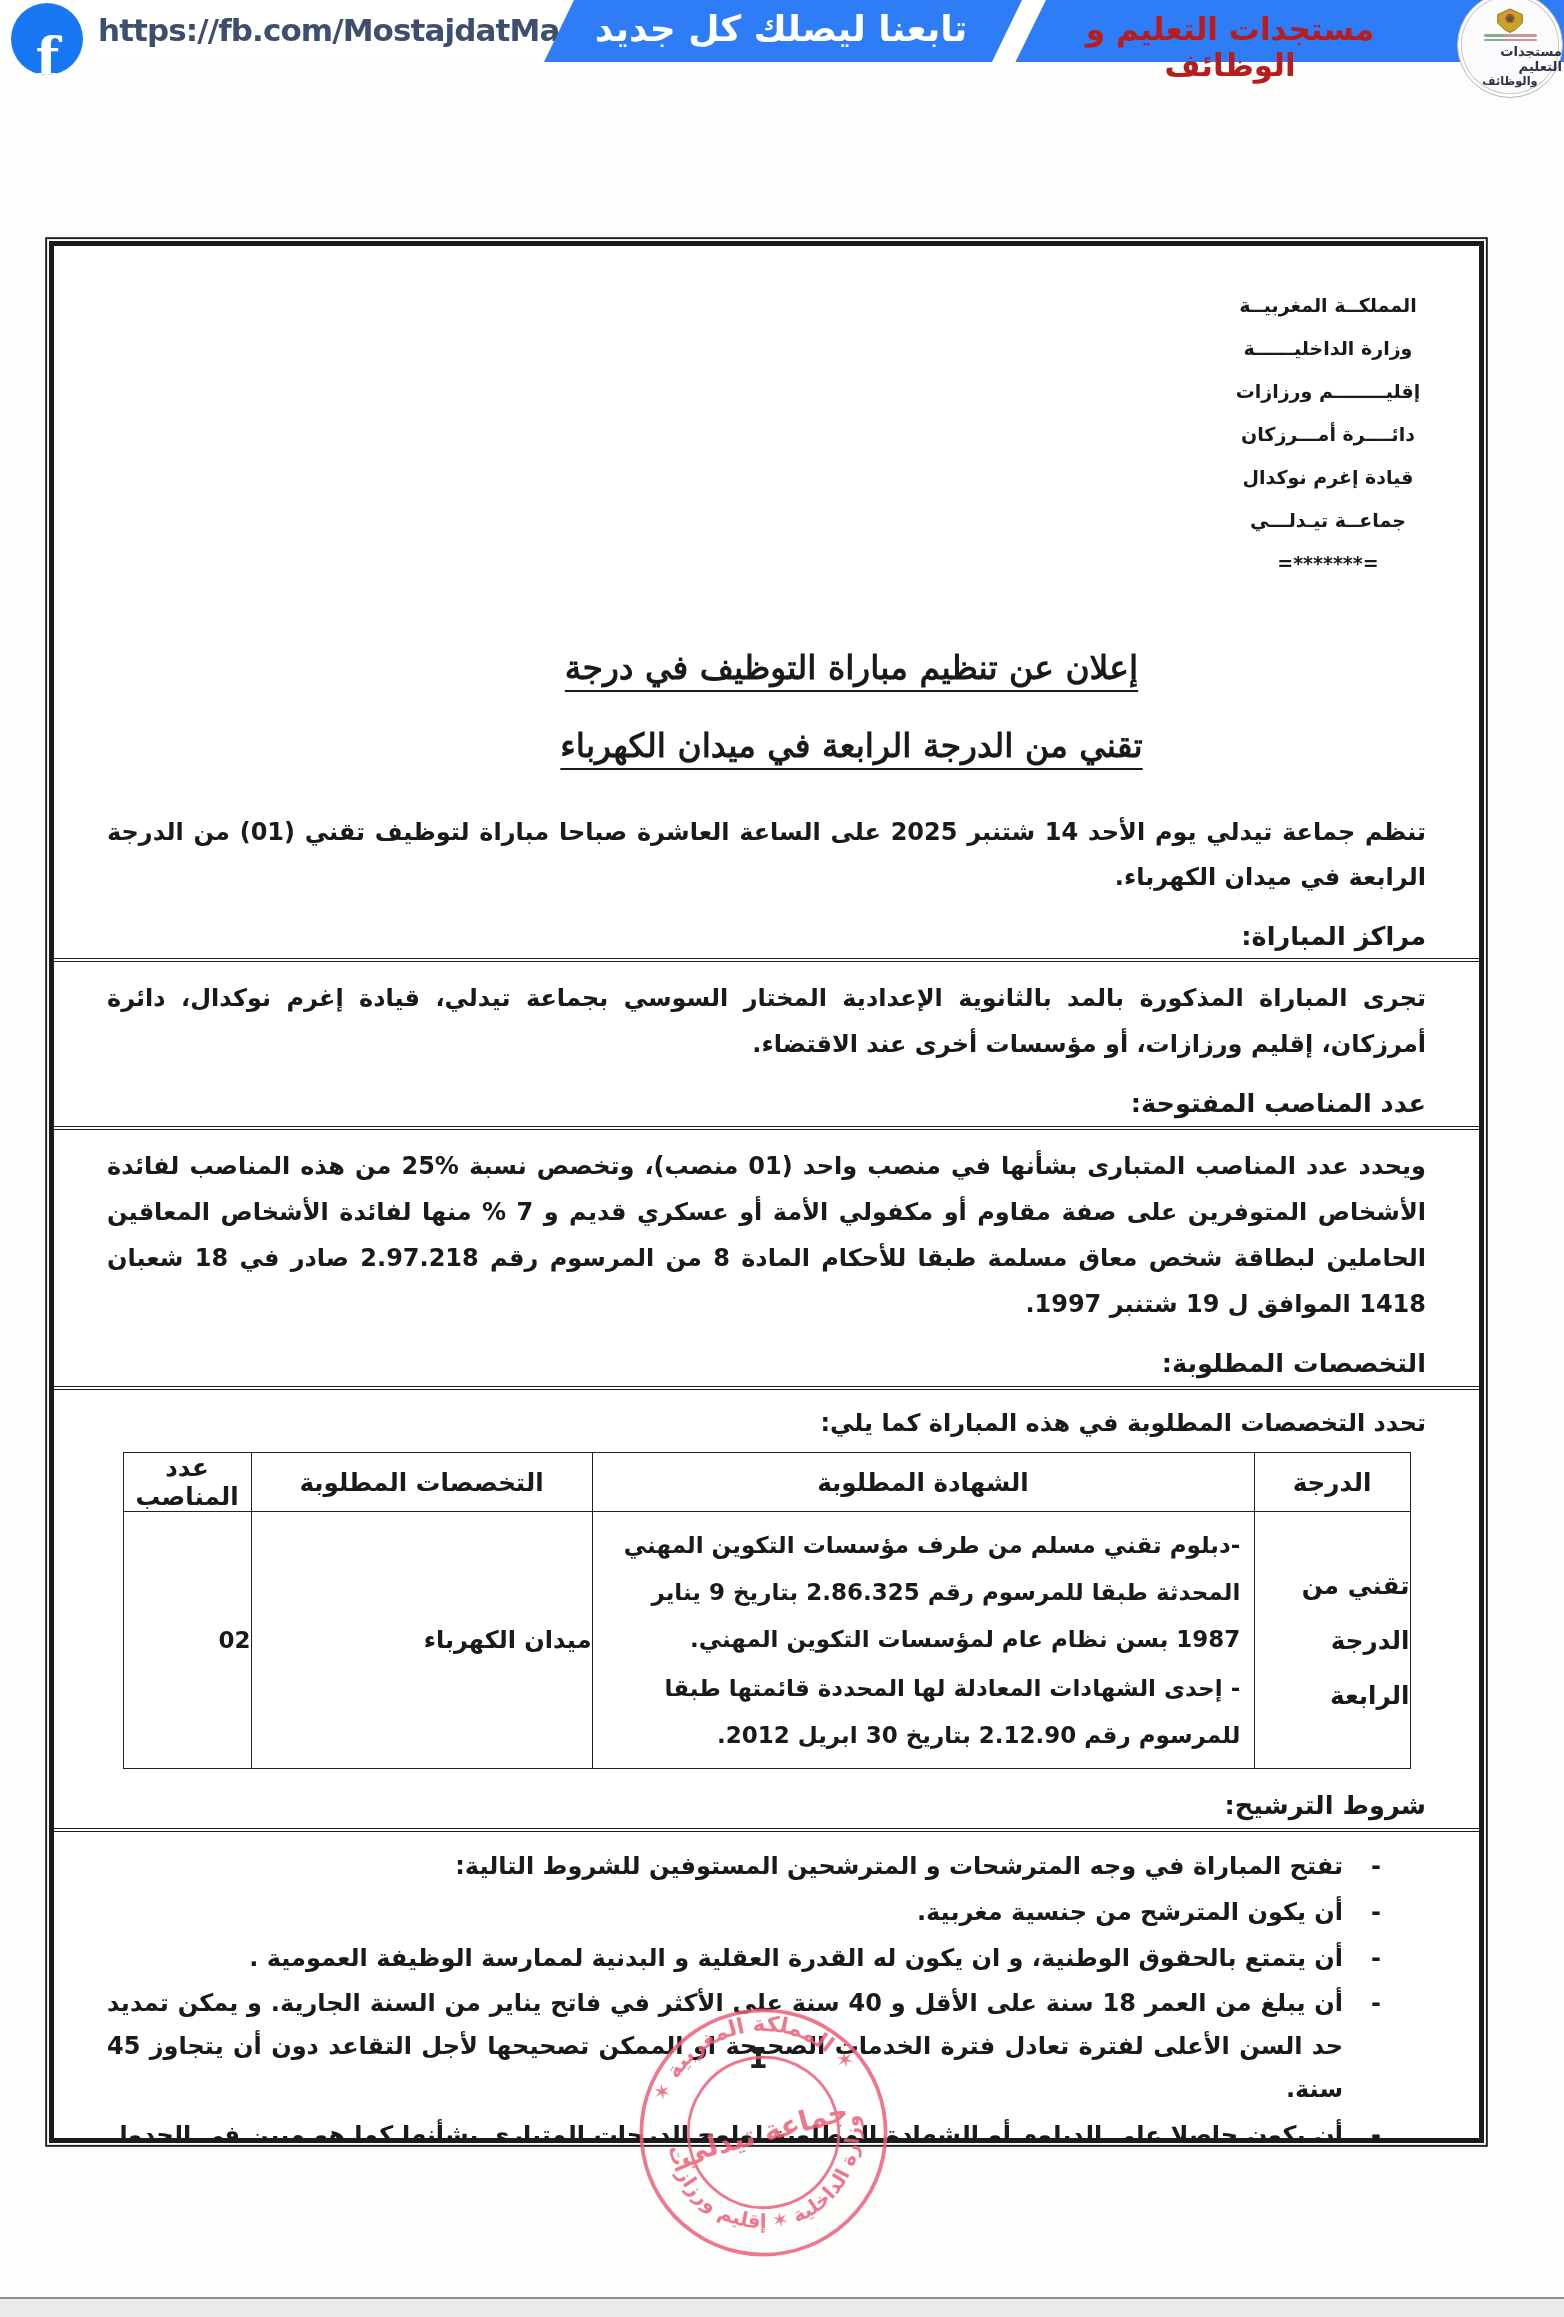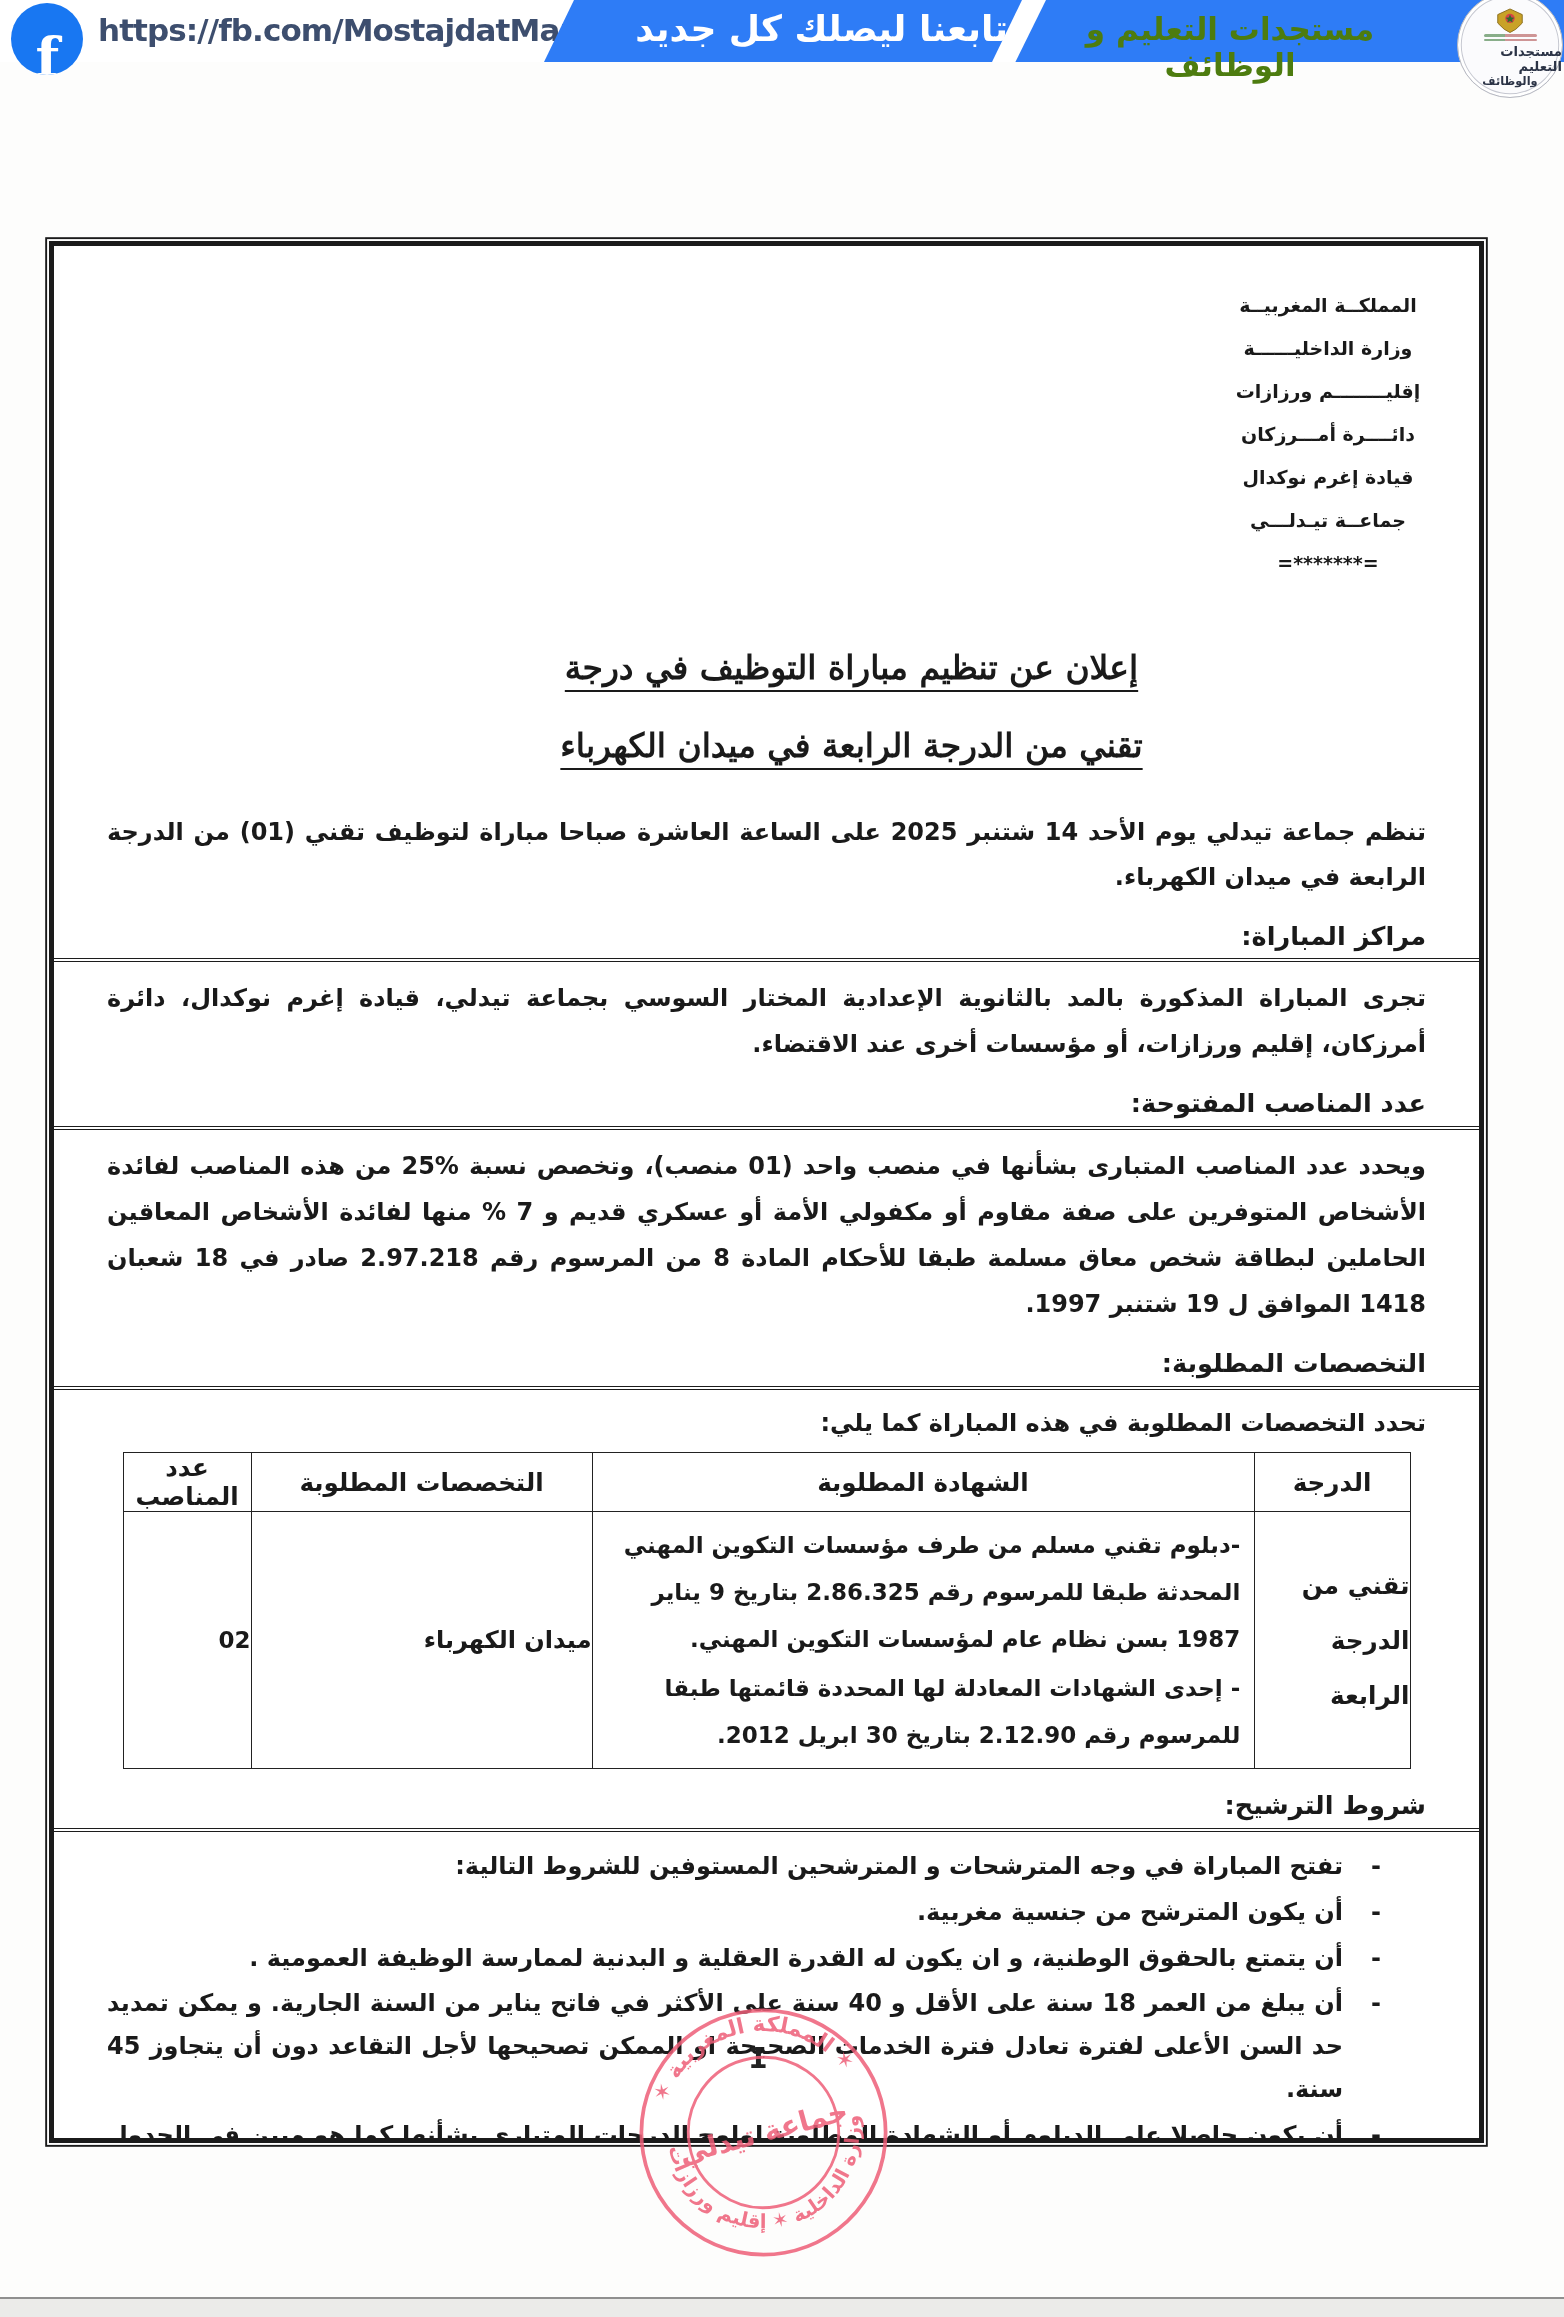--- a/index.html
+++ b/index.html
@@ -11,25 +11,25 @@
   .banner { position:absolute; left:0; top:0; width:1564px; height:62px; background:#ffffff; z-index:5; }
   .fb-circle { position:absolute; left:11.4px; top:2.8px; width:72px; height:72px; border-radius:50%;
                background:#1877f2; color:#fff; display:flex; align-items:flex-end; justify-content:center;
                overflow:hidden; }
   .fb-circle span { font-family:"DejaVu Serif", serif; font-weight:bold; font-size:55px; line-height:57px;
                transform:translateY(9.5px); }
   .fb-url { position:absolute; left:98px; top:12.3px; font-size:31px; font-weight:bold; color:#3d4e6e;
             letter-spacing:-0.9px; white-space:nowrap; }
   .ribbon { position:absolute; left:544px; top:0; width:478px; height:62px; background:#2e7cf6;
             clip-path:polygon(30px 0, 478px 0, 448px 62px, 0 62px); }
-  .ribbon-text { position:absolute; left:554px; top:7.6px; width:454px; color:#ffffff;
+  .ribbon-text { position:absolute; left:554px; top:7.6px; width:454px; text-align:center; color:#ffffff;
             font-size:36px; font-weight:bold; direction:rtl; }
   .brand-block { position:absolute; left:1005px; top:0; width:559px; height:62px; background:#2e7cf6;
             clip-path:polygon(41px 0, 559px 0, 559px 62px, 10.4px 62px); }
-  .brand-text { position:absolute; left:1017px; top:11.4px; width:426px; text-align:center; color:#4d7c0f;
+  .brand-text { position:absolute; left:1017px; top:11.4px; width:426px; text-align:center; color:#b91c1c;
             font-size:31px; font-weight:bold; direction:rtl; }
   .logo-badge { position:absolute; left:1457px; top:-7.6px; width:106px; height:106px; border-radius:50%;
             background:#fbfbfd; border:1.9px solid #b5b7c0; box-shadow:inset 0 0 0 2.8px #ffffff, inset 0 0 0 3.8px #c5c7d0;
             z-index:6; display:flex; flex-direction:column; align-items:center; justify-content:center; padding-top:3.8px; }
   .logo-motto { width:53px; height:2.8px; margin:0.9px 0; background:linear-gradient(90deg,#3c7a3c 0 40%, #b05050 40% 100%); opacity:.6; border-radius:1.9px; }
   .logo-name1 { font-size:13.2px; font-weight:bold; color:#2b3346; direction:rtl; margin-top:1.9px; }
   .logo-name2 { font-size:11.4px; font-weight:bold; color:#2b3346; direction:rtl; }
 
   
   .frame { position:absolute; left:49px; top:241px; width:1435px; height:1902px; background:#fff;

